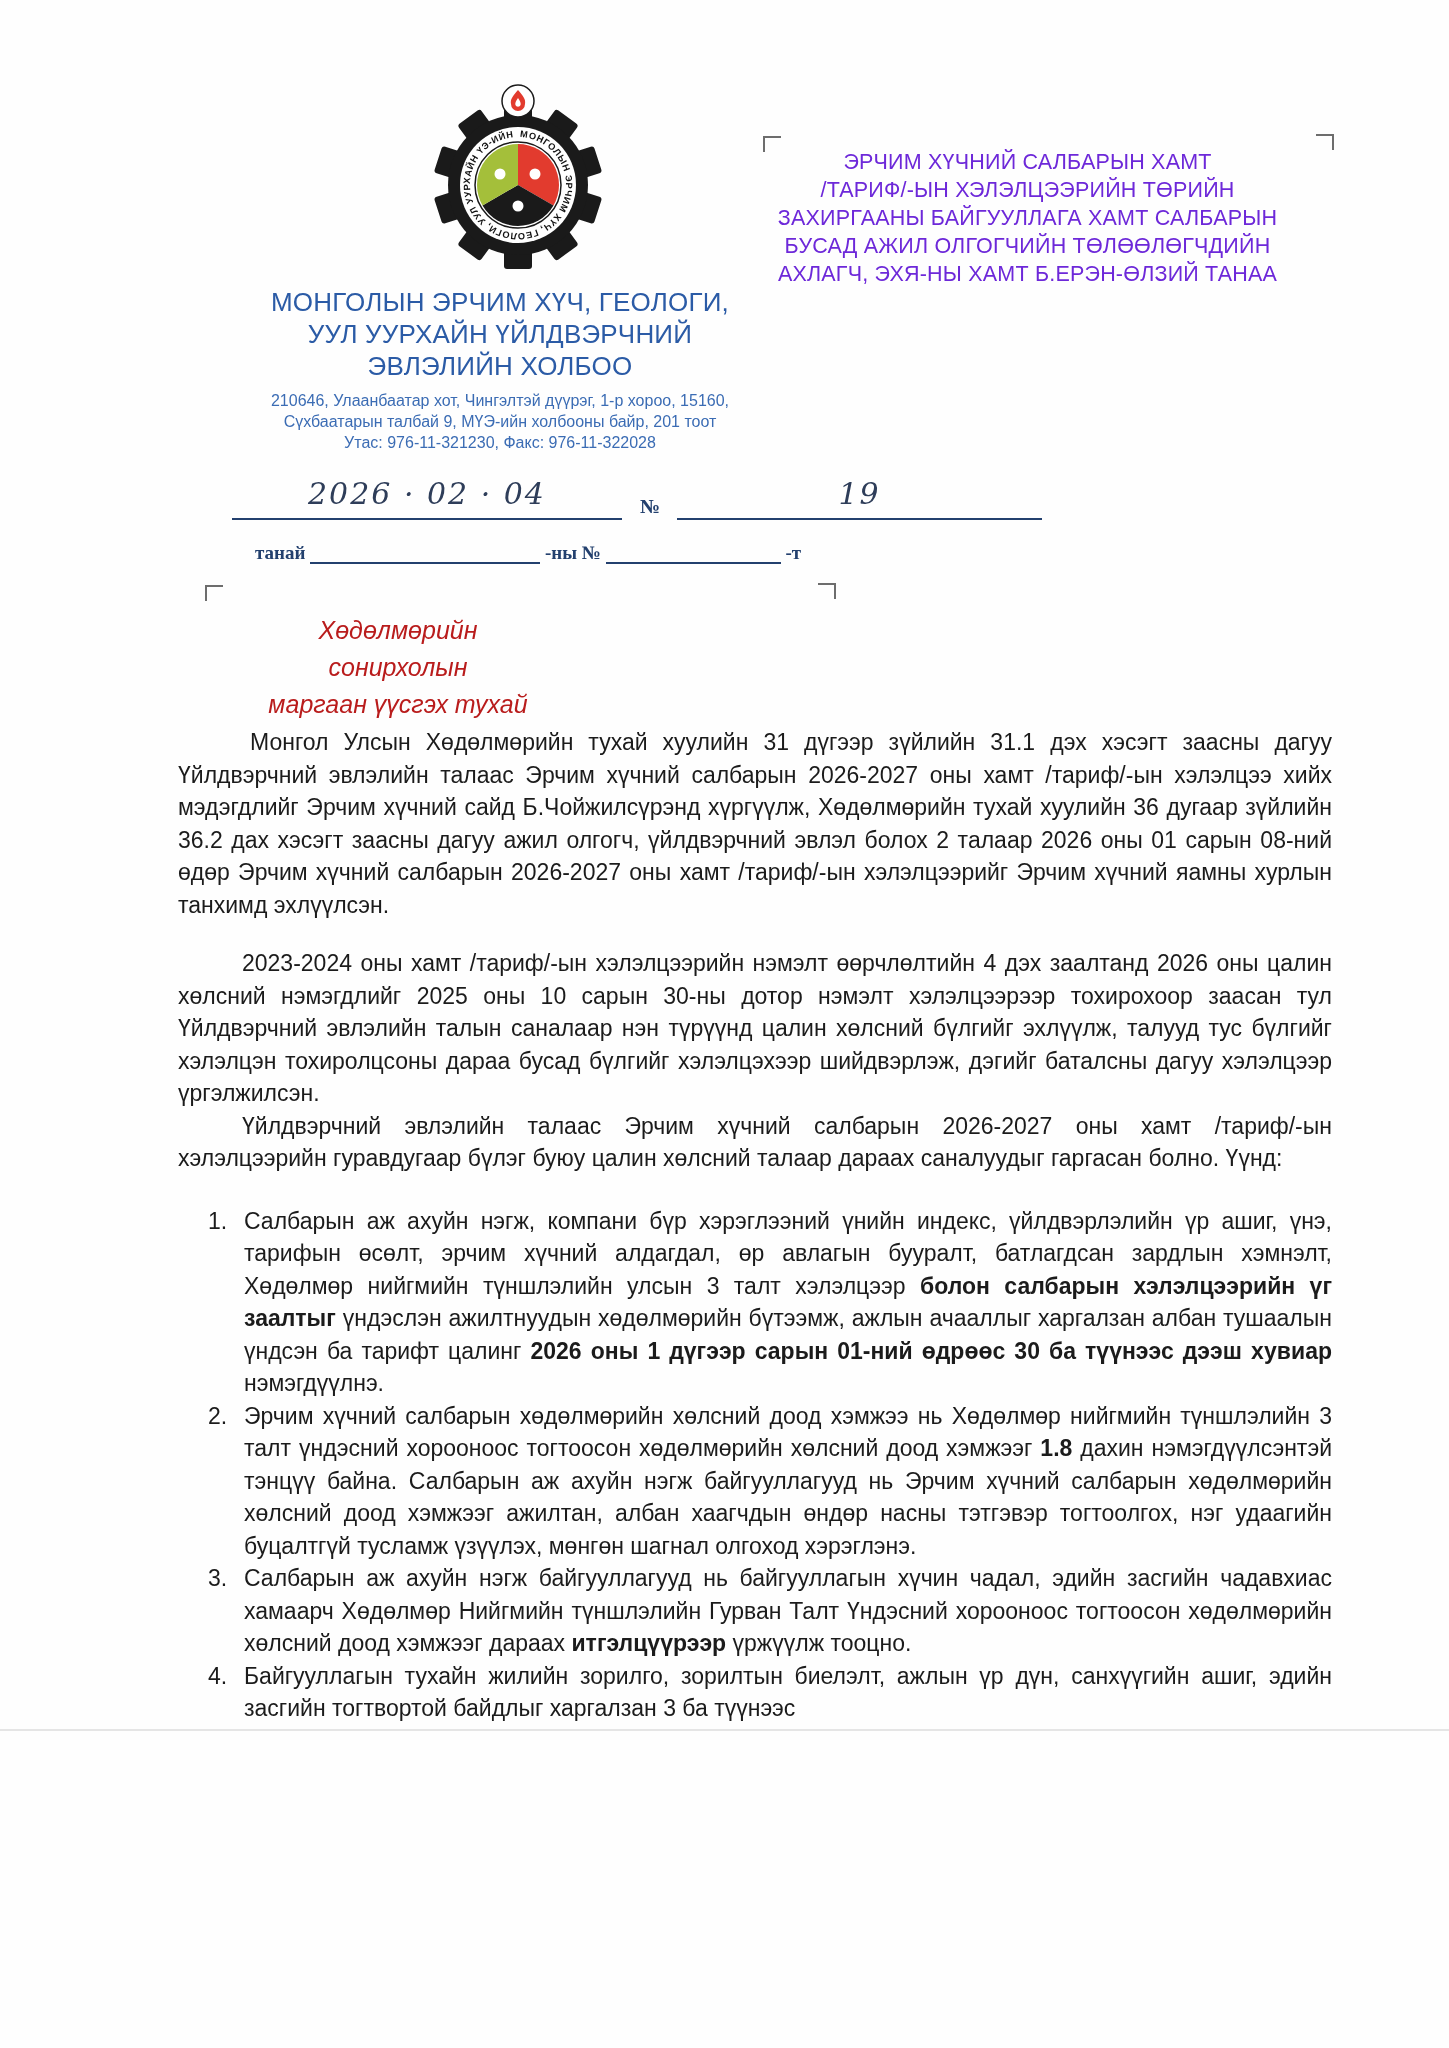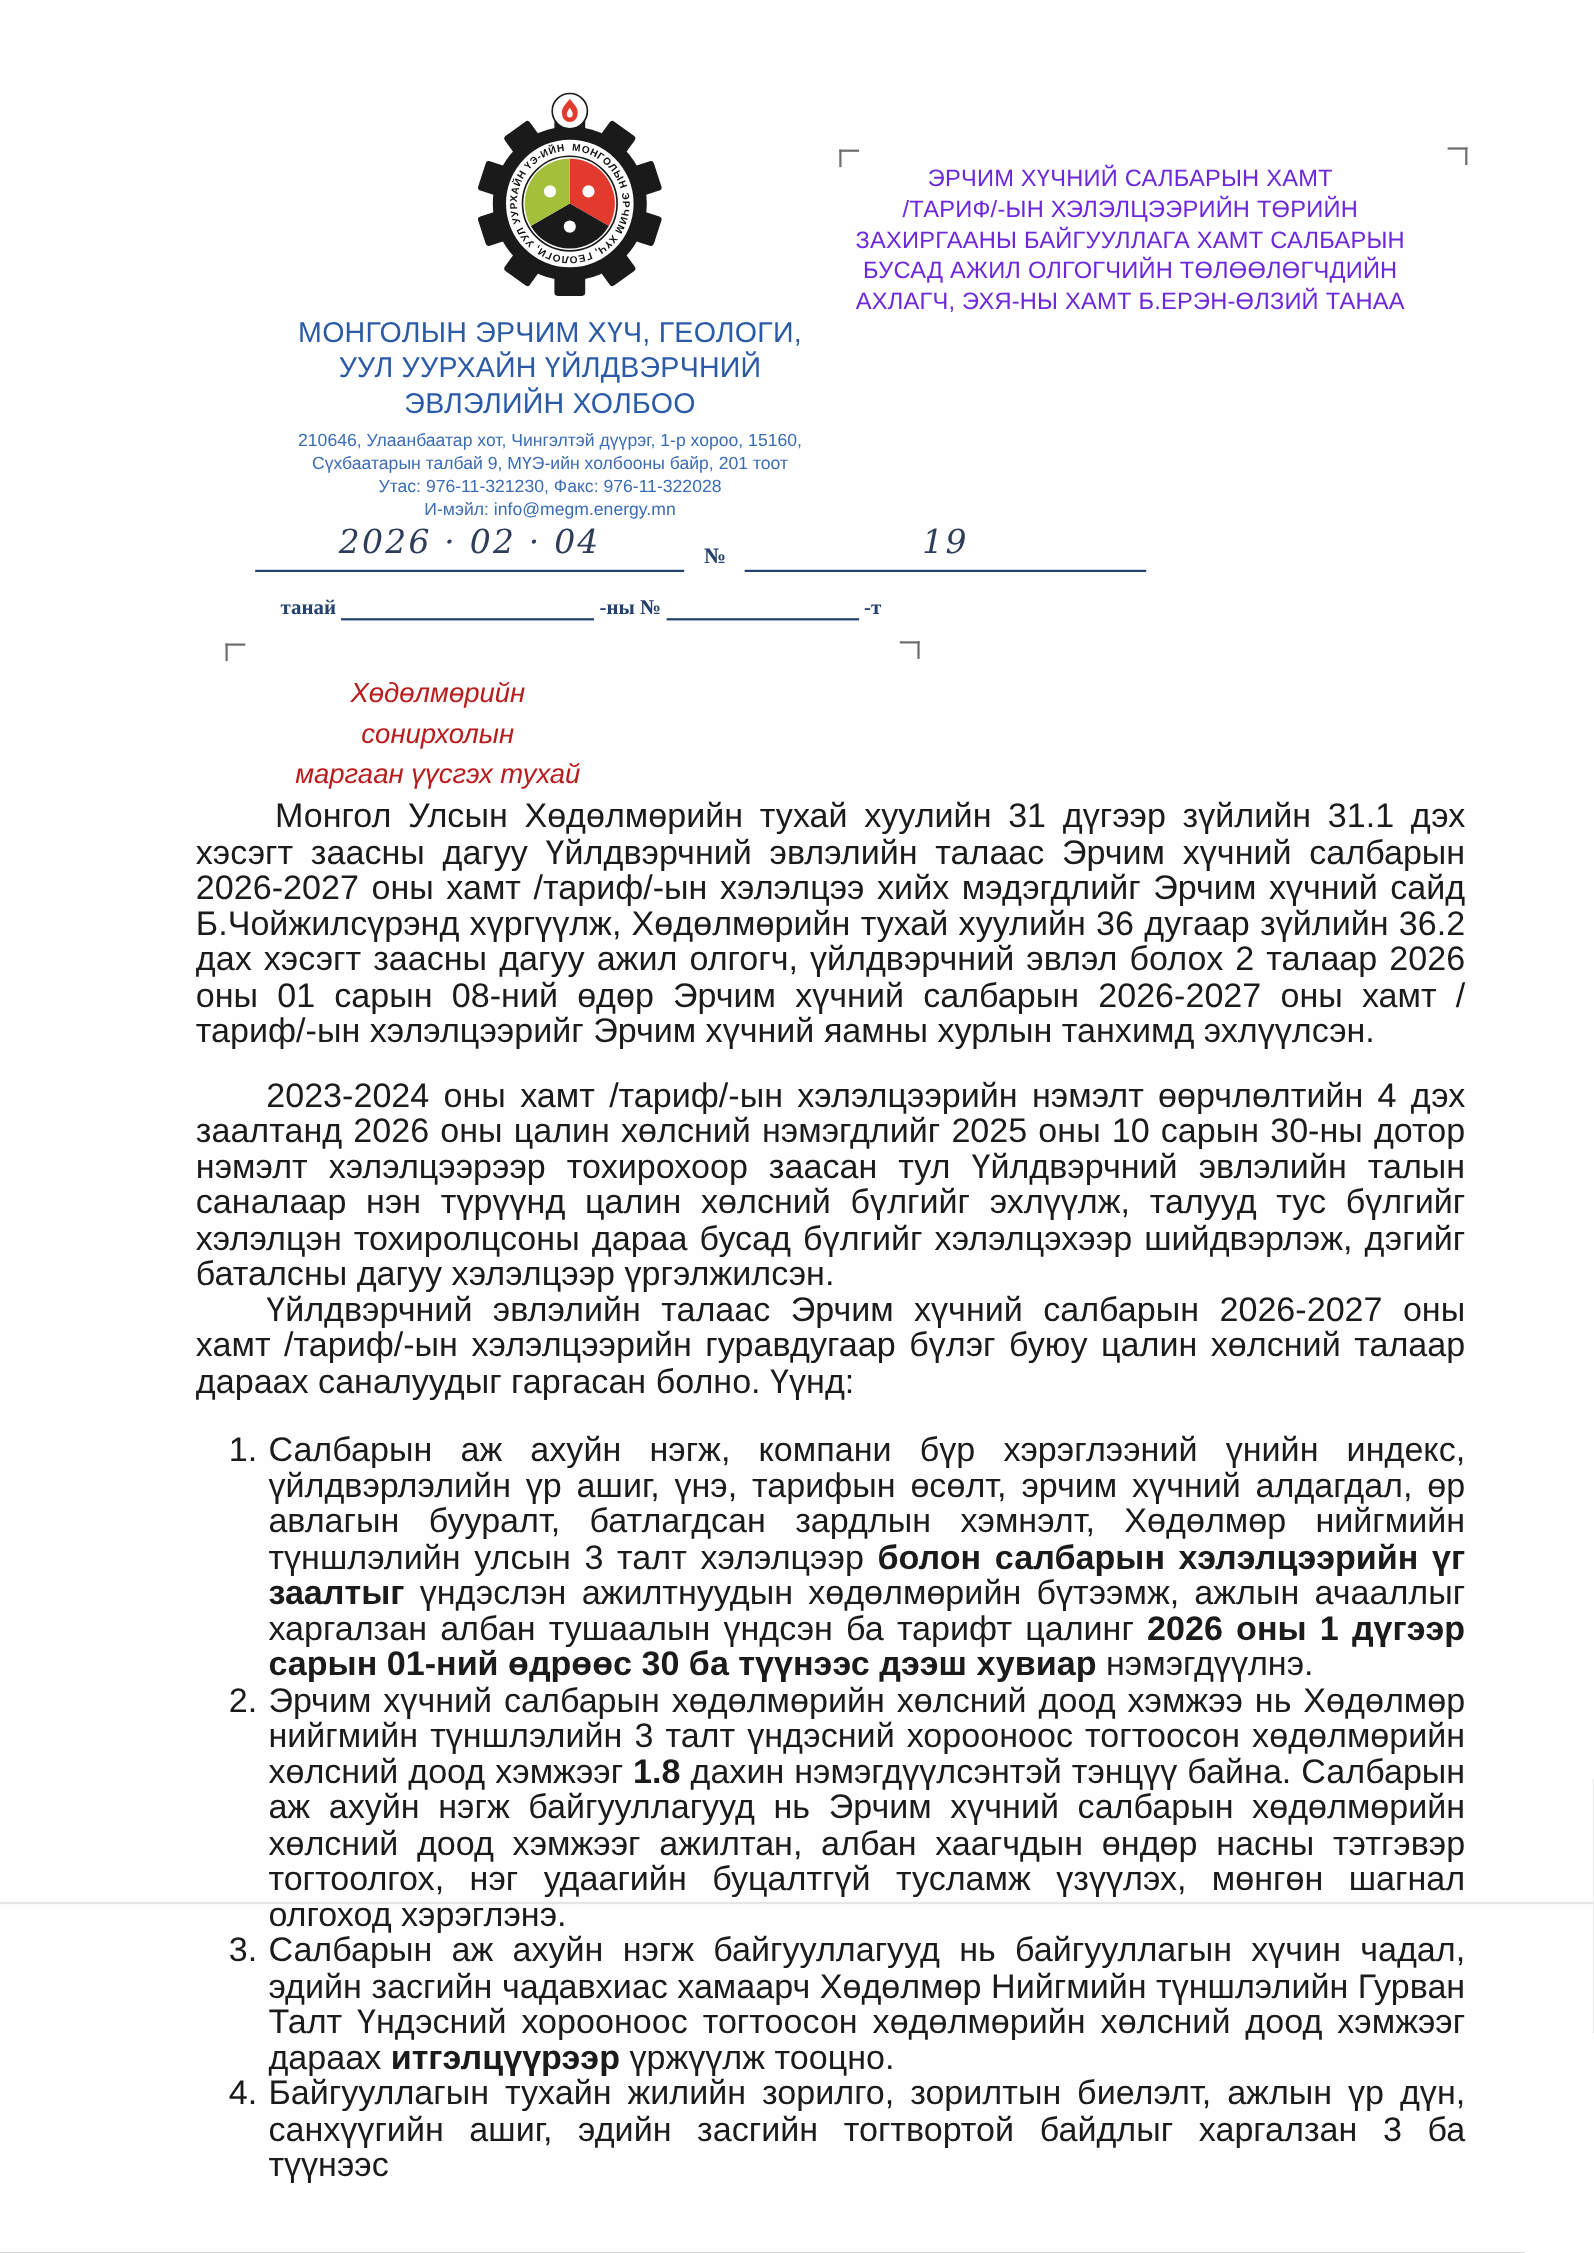--- a/index.html
+++ b/index.html
@@ -52,21 +52,21 @@
   .corner.tl { border-top:2px solid #6d6d6d; border-left:2px solid #6d6d6d; }
   .corner.tr { border-top:2px solid #6d6d6d; border-right:2px solid #6d6d6d; }
   
   .subject {
     position:absolute; left:248px; top:612px; width:300px;
     text-align:center; font-size:25px; line-height:37px; color:#b91c1c;font-style:italic;
   }
   
   .body-text {
     position:absolute; left:178px; top:726px; width:1154px;
-    font-size:31px; line-height:32.5px; text-align:justify; color:#1b1b1b;
+    font-size:23px; line-height:32.5px; text-align:justify; color:#1b1b1b;
   }
   .body-text p { margin:0; }
   .p1 { text-indent:72px; margin-bottom:26px !important; }
   .p2 { text-indent:64px; }
   .p3 { text-indent:64px; margin-bottom:30px !important; }
   .olist { margin:0; padding:0; list-style:none; }
   .olist .li { position:relative; padding-left:66px; text-align:justify; }
   .olist .num { position:absolute; left:30px; top:0; }
   .b { font-weight:bold; }
   .scan-line { position:absolute; left:0; top:1729px; width:1449px; height:2px; background:#dedede; opacity:.8; }
@@ -122,21 +122,20 @@
   <div class="org-name">
     <div>МОНГОЛЫН ЭРЧИМ ХҮЧ, ГЕОЛОГИ,</div>
     <div>УУЛ УУРХАЙН ҮЙЛДВЭРЧНИЙ</div>
     <div>ЭВЛЭЛИЙН ХОЛБОО</div>
   </div>
 
   <div class="address">
     <div>210646, Улаанбаатар хот, Чингэлтэй дүүрэг, 1-р хороо, 15160,</div>
     <div>Сүхбаатарын талбай 9, МҮЭ-ийн холбооны байр, 201 тоот</div>
     <div>Утас: 976-11-321230, Факс: 976-11-322028</div>
-    <div>И-мэйл: info@megm.energy.mn</div>
   </div>
 
   <div class="date-row">
     <span class="u-line u1"><span class="hand">2026 · 02 · 04</span></span>
     <span class="no-label">№</span>
     <span class="u-line u2"><span class="hand">19</span></span>
   </div>
 
   <div class="ref-row">
     <span class="lbl">танай</span>

